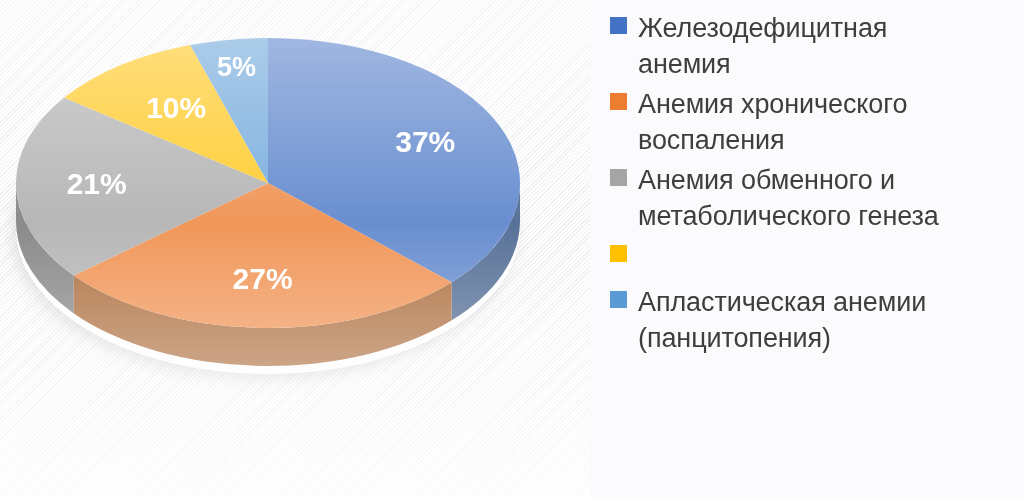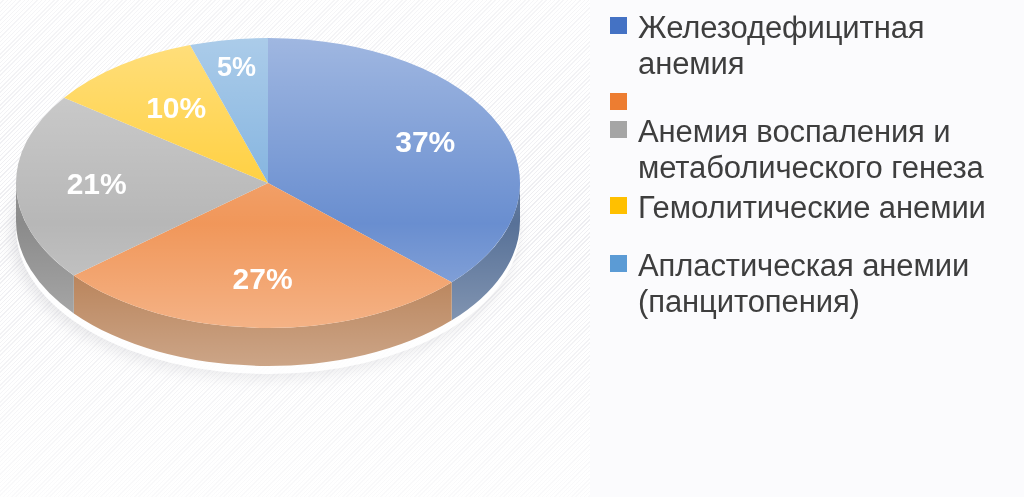--- a/index.html
+++ b/index.html
@@ -88,21 +88,21 @@
   .legend-swatch {
     width: 17px;
     height: 17px;
     flex: 0 0 17px;
     margin-top: 7px;
     margin-right: 11px;
   }
 
   .legend-text {
     font-family: "Liberation Sans", sans-serif;
-    font-size: 31px;
+    font-size: 27px;
     line-height: 36px;
     color: #3e3e3e;
     letter-spacing: -0.1px;
     white-space: pre-line;
   }
 
   #legend-spacer { height: 18px; }
 </style>
 </head>
 <body>
@@ -149,31 +149,32 @@
   <div id="legend-panel">
 
     <div class="legend-item">
       <span class="legend-swatch" style="background:#4472C4"></span>
       <span class="legend-text">Железодефицитная
 анемия</span>
     </div>
 
     <div class="legend-item">
       <span class="legend-swatch" style="background:#ED7D31"></span>
+      <span class="legend-text">Анемия хронического
+воспаления</span>
     </div>
 
     <div class="legend-item">
       <span class="legend-swatch" style="background:#A5A5A5"></span>
-      <span class="legend-text">Анемия воспаления и
+      <span class="legend-text">Анемия обменного и
 метаболического генеза</span>
     </div>
 
     <div class="legend-item">
       <span class="legend-swatch" style="background:#FFC000"></span>
-      <span class="legend-text">Гемолитические анемии</span>
     </div>
 
     <div id="legend-spacer"></div>
 
     <div class="legend-item">
       <span class="legend-swatch" style="background:#5B9BD5"></span>
       <span class="legend-text">Апластическая анемии
 (панцитопения)</span>
     </div>
 

